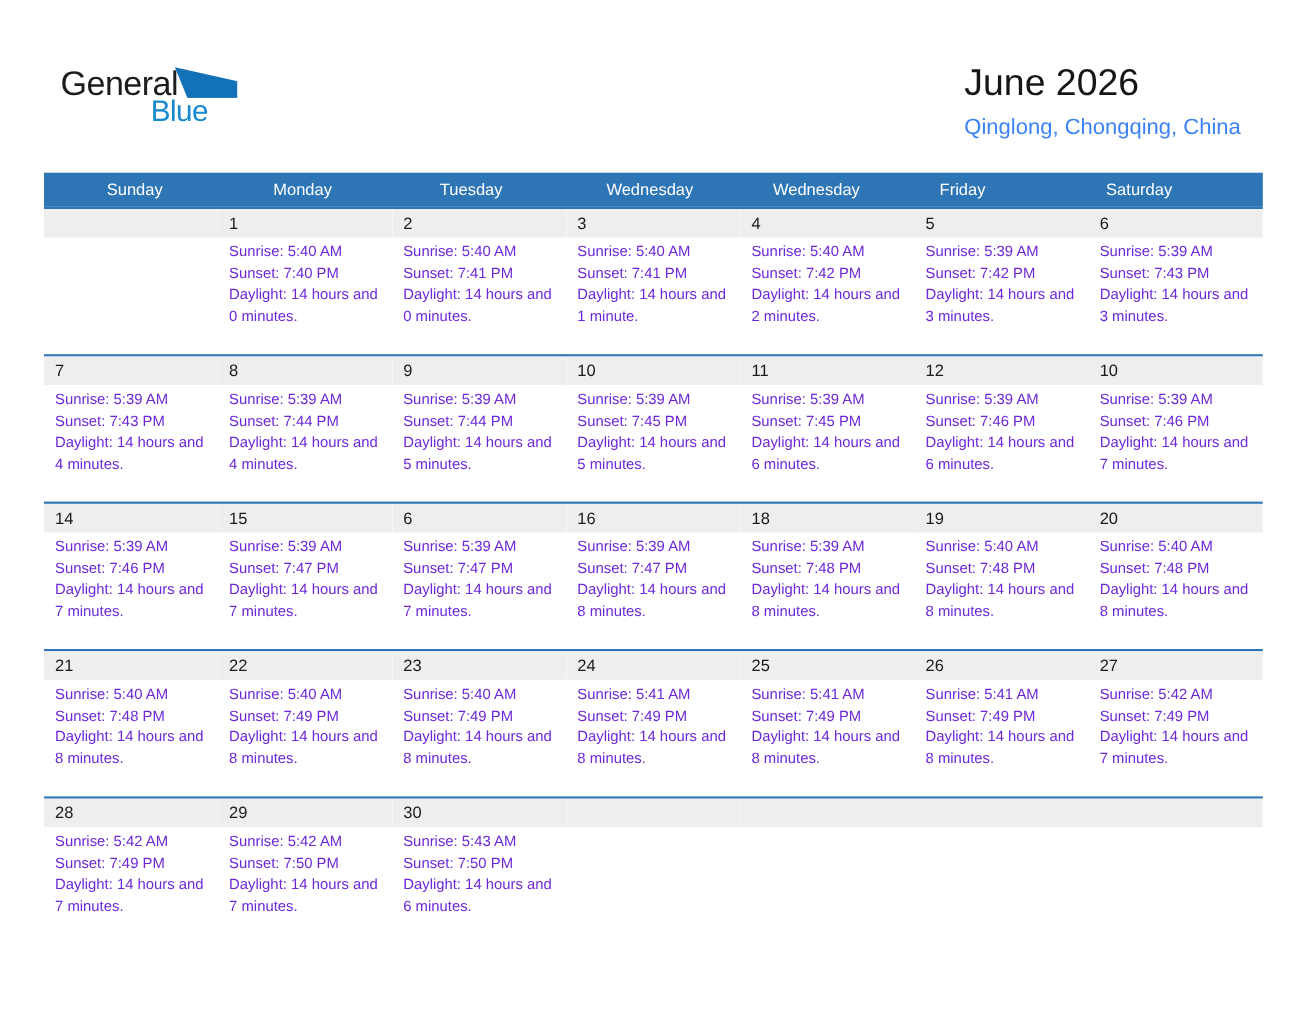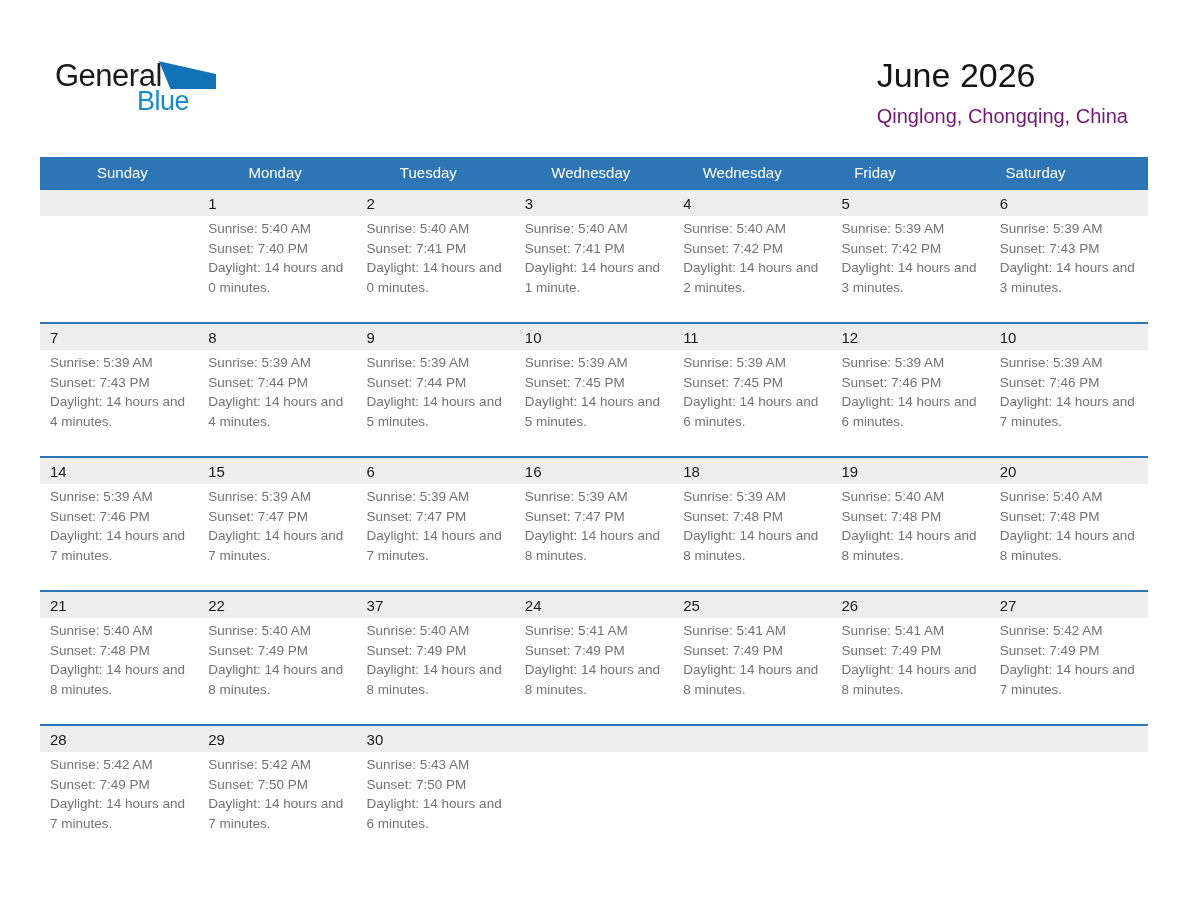--- a/index.html
+++ b/index.html
@@ -29,42 +29,42 @@
     position: absolute; left: 104px; top: 2px; width: 57px; height: 29px;
     background: var(--logo-tri);
     clip-path: polygon(0 4%, 100% 48%, 100% 100%, 20% 100%);
   }
   .logo-blue {
     position: absolute; left: 82px; top: 28px;
     font-size: 27px; font-weight: 400; letter-spacing: -0.5px; color: var(--logo-blue);
   }
   .titles { position: absolute; right: 20px; top: 55px; }
   .month-title { font-size: 34px; line-height: 40px; color: #151515; }
-  .location { font-size: 20px; line-height: 28px; margin-top: 7px; color: #701a75; }
+  .location { font-size: 20px; line-height: 28px; margin-top: 7px; color: #3b82f6; }
 
   
   .weekday-row {
     display: grid; grid-template-columns: repeat(7, 1fr);
     background: var(--header-blue); height: 31px; padding-left: 48px;
   }
   .wd-cell {
     color: #ffffff; font-size: 15px; line-height: 31px; padding-left: 9px;
     overflow: hidden; white-space: nowrap;
   }
 
   
   .week-row {
     display: grid; grid-template-columns: repeat(7, 1fr);
     border-top: 2px solid var(--header-blue);
     height: 134px;
   }
   .day-cell { overflow: hidden; }
   .num-band { height: 26px; background: var(--band-gray); }
   .day-num { display: block; font-size: 15px; line-height: 27px; padding-left: 10px; color: #1a1a1a; }
-  .details { padding: 3px 8px 0 10px; font-size: 13.5px; line-height: 19.5px; color: #737373; }
+  .details { padding: 3px 8px 0 10px; font-size: 13.5px; line-height: 19.5px; color: #6d28d9; }
 </style>
 </head>
 <body>
 
 <div class="page">
   <div class="top-section">
     <div class="logo">
       <span class="logo-general">General</span>
       <span class="logo-triangle"></span>
       <span class="logo-blue">Blue</span>
@@ -310,21 +310,21 @@
             <span class="day-num">22</span>
           </div>
           <div class="details">
             <div>Sunrise: 5:40 AM</div>
             <div>Sunset: 7:49 PM</div>
             <div>Daylight: 14 hours and 8 minutes.</div>
           </div>
         </div>
         <div class="day-cell">
           <div class="num-band">
-            <span class="day-num">37</span>
+            <span class="day-num">23</span>
           </div>
           <div class="details">
             <div>Sunrise: 5:40 AM</div>
             <div>Sunset: 7:49 PM</div>
             <div>Daylight: 14 hours and 8 minutes.</div>
           </div>
         </div>
         <div class="day-cell">
           <div class="num-band">
             <span class="day-num">24</span>

